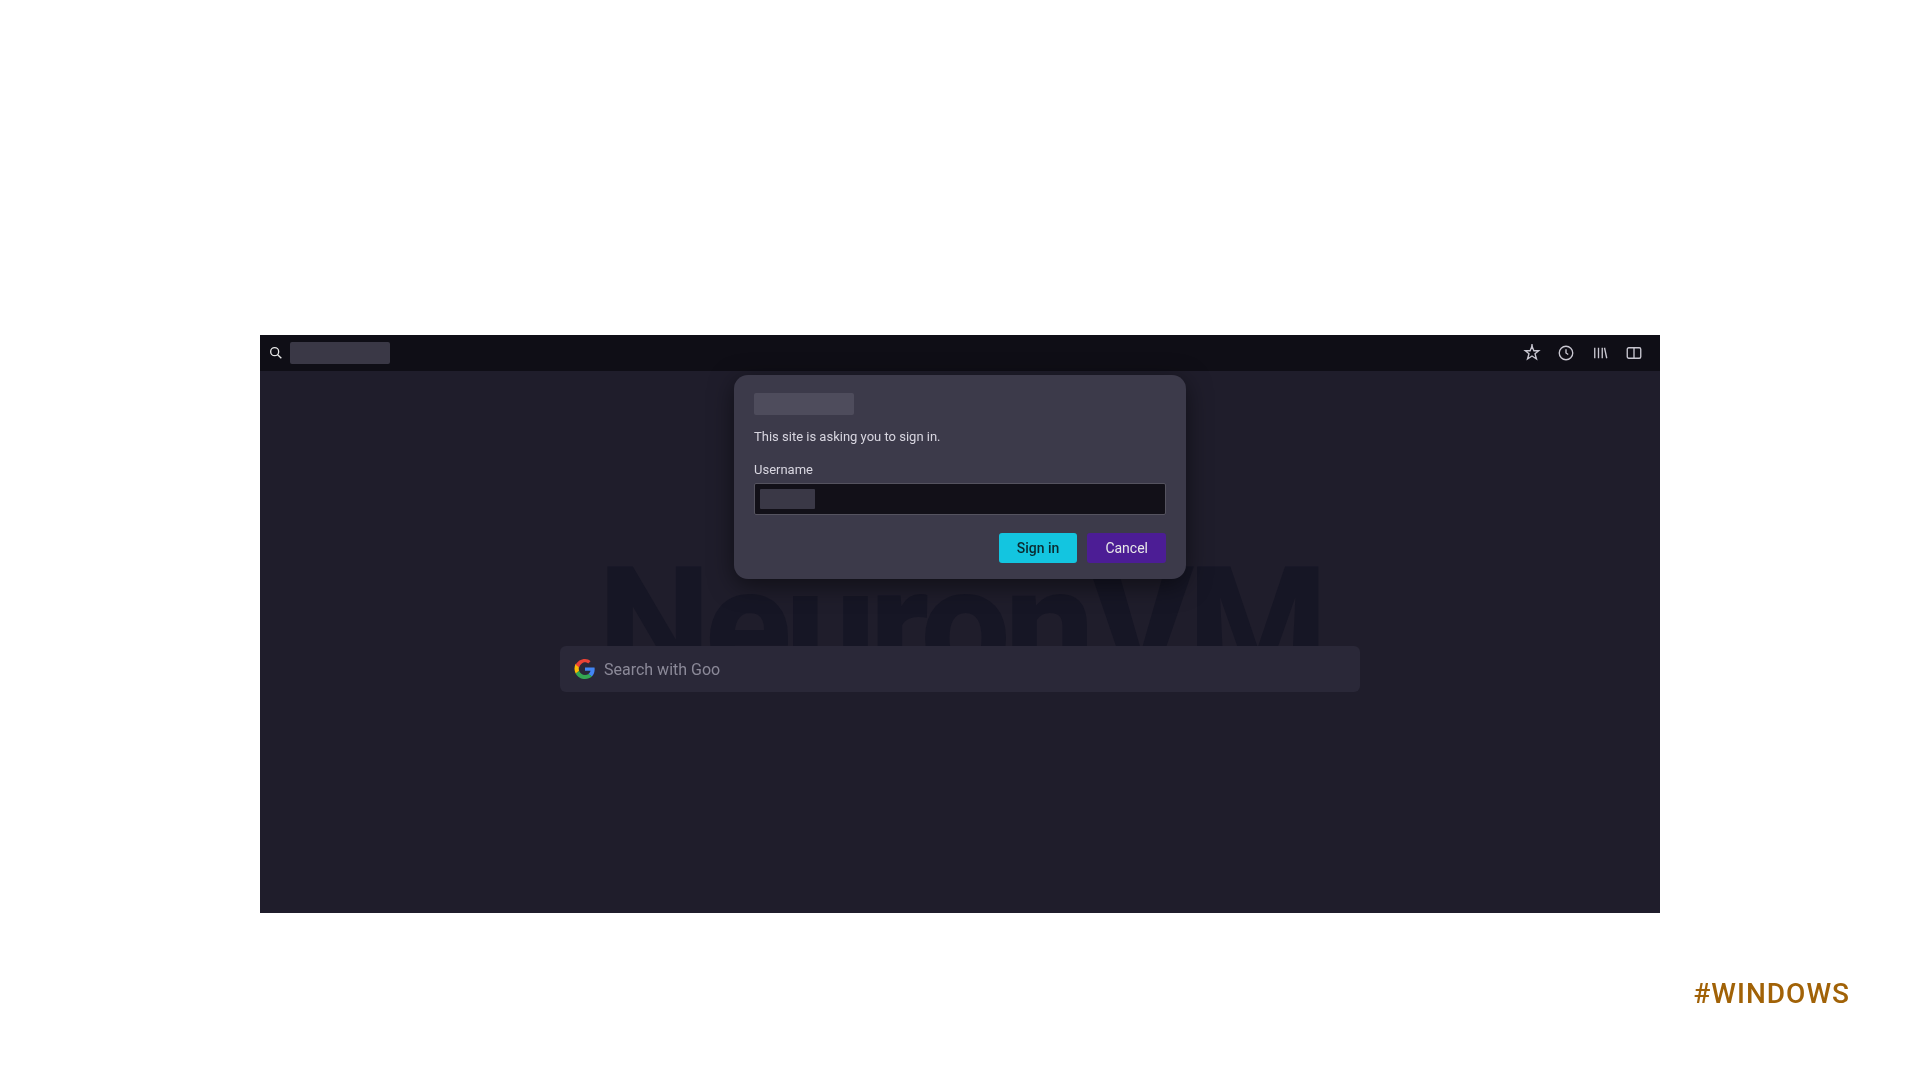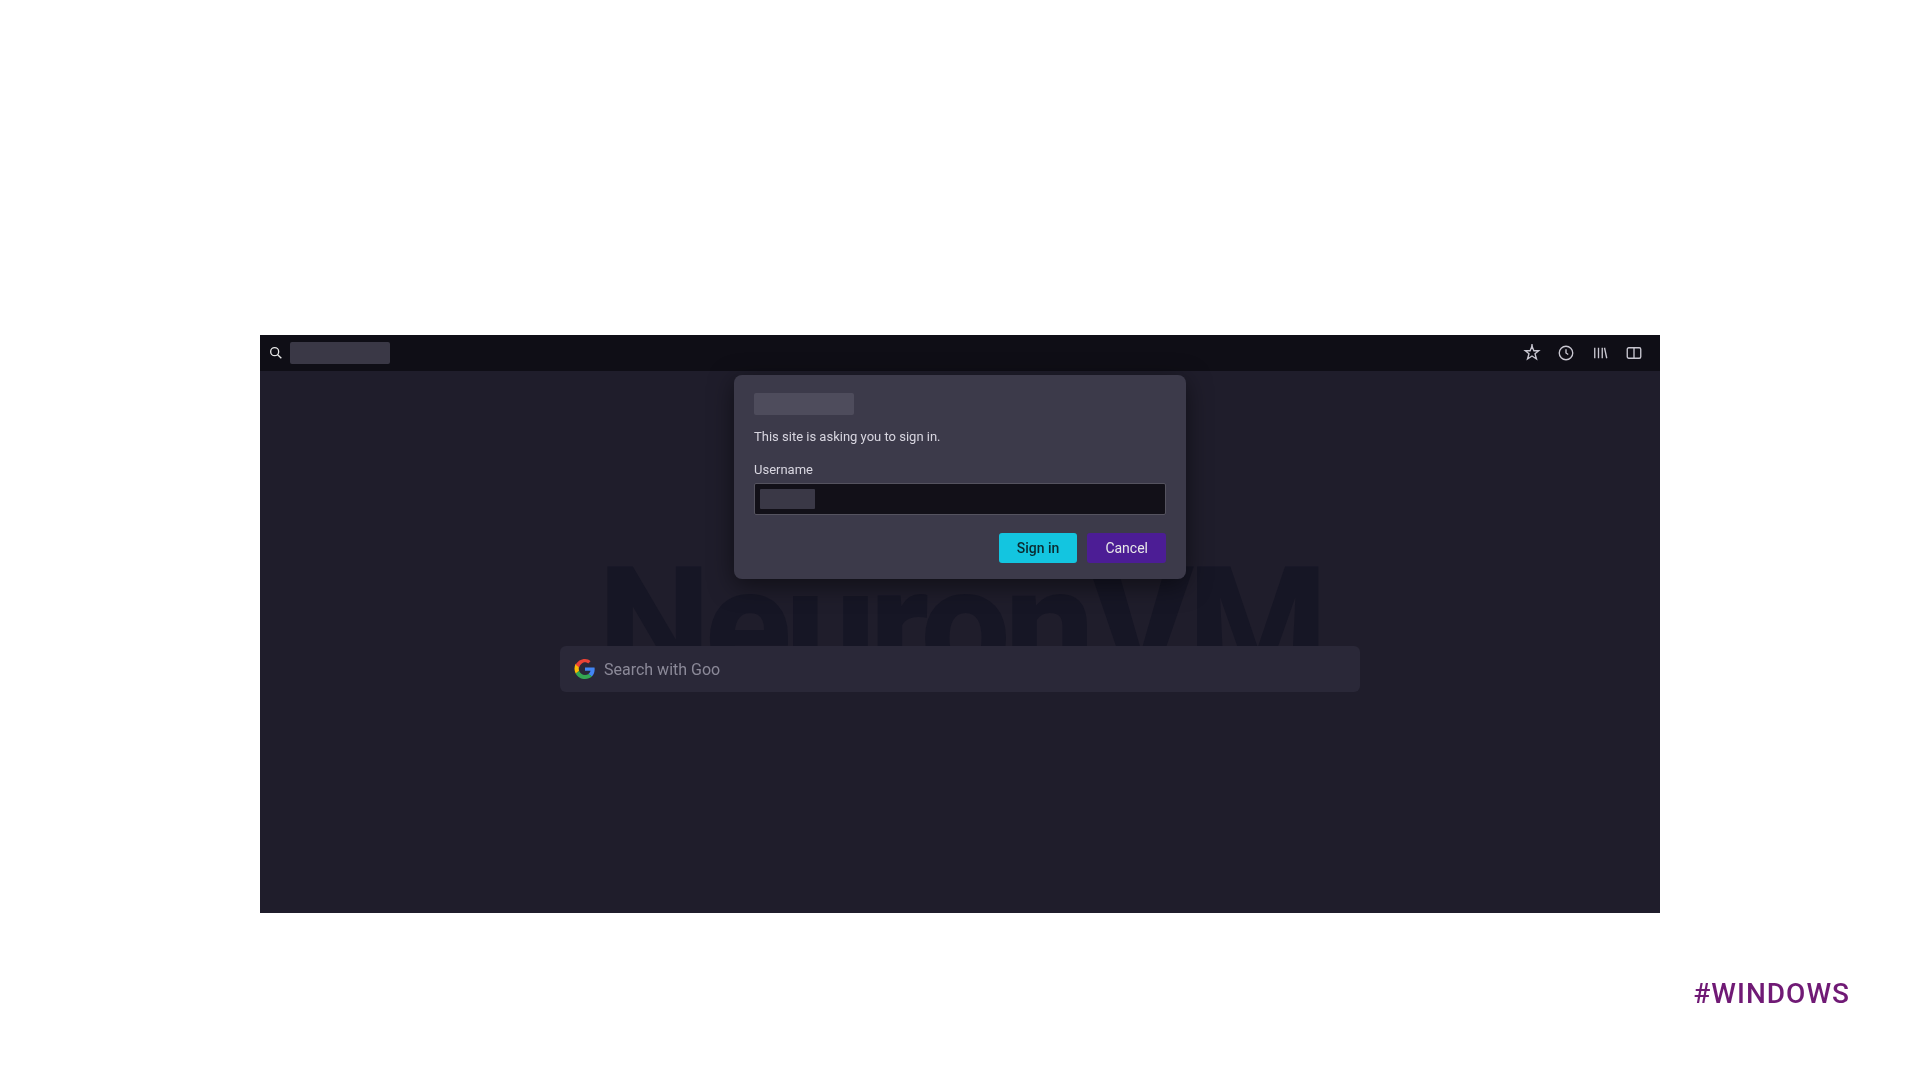--- a/index.html
+++ b/index.html
@@ -103,21 +103,21 @@
     .search-placeholder {
       color: #8b8998;
       font-size: 16px;
     }
     .auth-dialog {
       position: absolute;
       left: 474px;
       top: 4px;
       width: 452px;
       background: #3c3a4a;
-      border-radius: 8px;
+      border-radius: 14px;
       box-shadow: 0 6px 24px rgba(0,0,0,0.5);
       padding: 18px 20px 16px 20px;
     }
     .dialog-host {
       width: 100px;
       height: 22px;
       background: #4e4c5c;
       border-radius: 2px;
       margin-bottom: 14px;
     }
@@ -178,21 +178,21 @@
       font-weight: 500;
     }
     .btn-secondary {
       background: #4c1d95;
       color: #e8e8e8;
     }
     .hashtag {
       position: absolute;
       right: 70px;
       bottom: 70px;
-      color: #701a75;
+      color: #a16207;
       font-size: 28px;
       font-weight: 500;
       letter-spacing: 1px;
     }
   </style>
 </head>
 <body>
 
 <div class="browser-window">
   <div class="toolbar">

